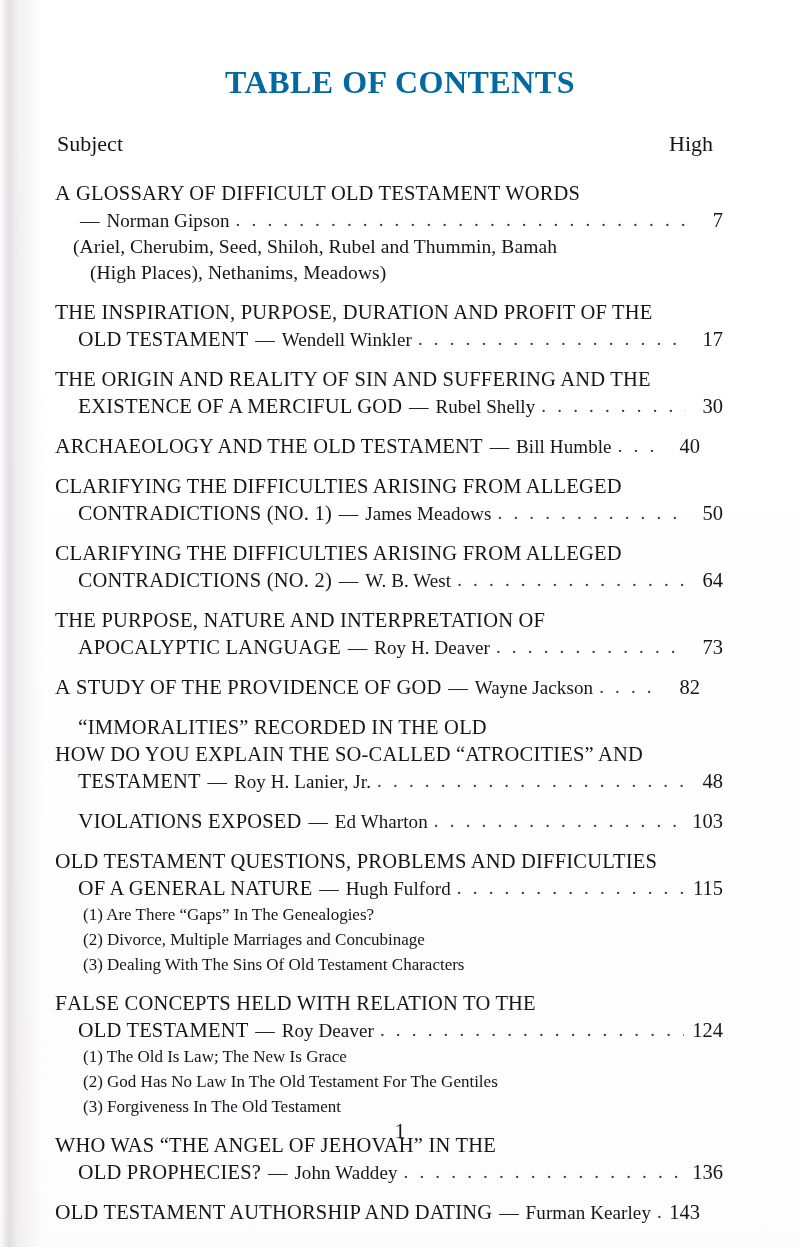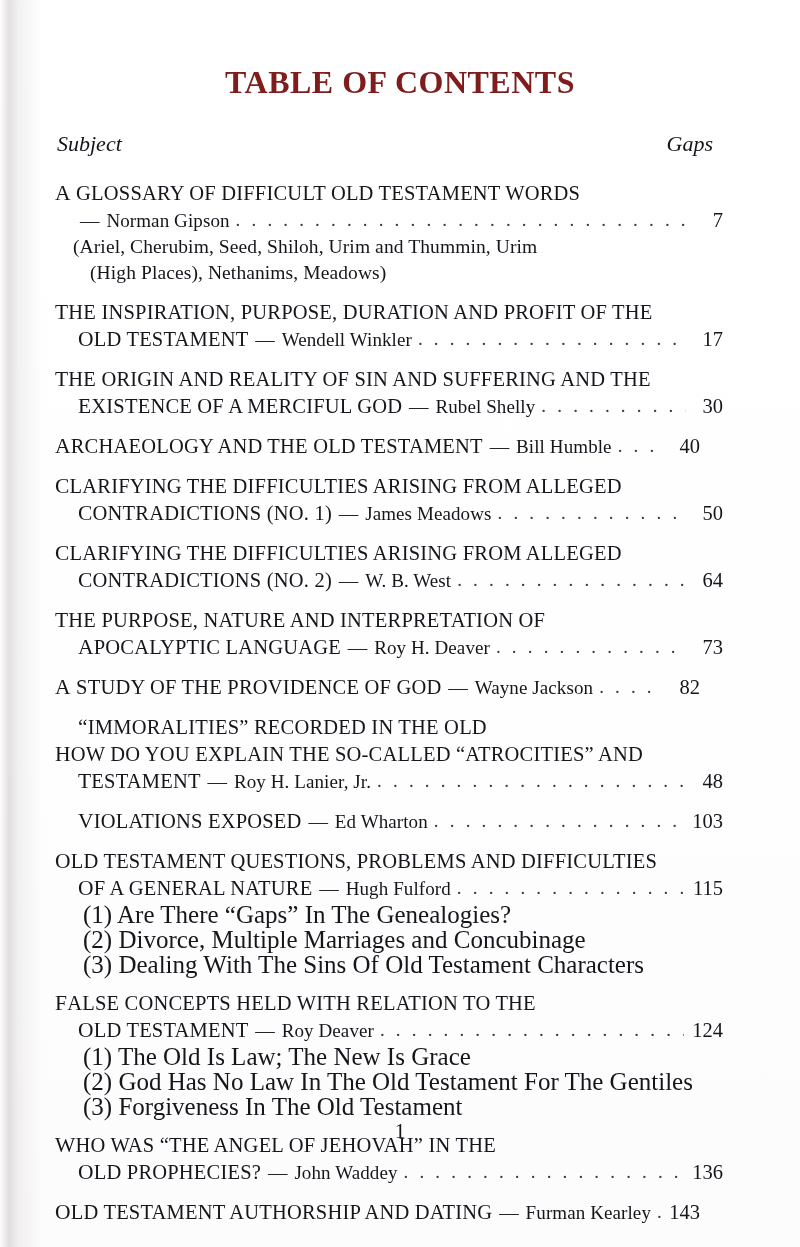--- a/index.html
+++ b/index.html
@@ -47,29 +47,28 @@
 
   .toc-title {
     position: absolute;
     top: 64px;
     left: 0;
     width: 800px;
     text-align: center;
     font-size: 32px;
     font-weight: bold;
     letter-spacing: 0.5px;
-    color: #7f1d1d;
+    color: #0369a1;
   }
 
   .col-heads {
     position: absolute;
     top: 131px;
     left: 57px;
     width: 656px;
-    font-style: italic;
     font-size: 22px;
     color: #14141a;
   }
   .col-heads .subject-head { float: left; }
   .col-heads .page-head { float: right; }
 
   .entries {
     position: absolute;
     top: 180px;
     left: 55px;
@@ -128,21 +127,21 @@
     font-size: 19.5px;
     line-height: 26px;
     letter-spacing: 0.1px;
     white-space: nowrap;
     color: #15151b;
   }
   .note.n1 { padding-left: 18px; }
   .note.n2 { padding-left: 35px; }
 
   .subitem {
-    font-size: 25px;
+    font-size: 17px;
     line-height: 25px;
     padding-left: 28px;
     white-space: nowrap;
     color: #15151b;
   }
 
   .folio {
     position: absolute;
     top: 1119px;
     left: 0;
@@ -156,35 +155,35 @@
 <body>
 
 <div class="page-tint"></div>
 
 <div class="page">
 
   <div class="toc-title">TABLE OF CONTENTS</div>
 
   <div class="col-heads">
     <span class="subject-head">Subject</span>
-    <span class="page-head">Gaps</span>
+    <span class="page-head">High</span>
     <div style="clear:both"></div>
   </div>
 
   <div class="entries" id="entries">
       <div class="entry">
         <div class="line"><span class="ttl"><span class="cap">A</span><span class="rest"> GLOSSARY OF DIFFICULT OLD TESTAMENT WORDS</span></span></div>
         <div class="line indent">
           <div class="leader-row">
             <span class="txt"><span class="dash">— </span><span class="author">Norman Gipson</span></span>
             <span class="dots">. . . . . . . . . . . . . . . . . . . . . . . . . . . . . . . . . . . . . . . . . . . . . . . . . . . . . . . . . . . . . . . . . . . . . . . . . . . . . . . . . . . . . . . . . .</span>
             <span class="pg">7</span>
           </div>
         </div>
-        <div class="note n1">(Ariel, Cherubim, Seed, Shiloh, Urim and Thummin, Urim</div>
+        <div class="note n1">(Ariel, Cherubim, Seed, Shiloh, Rubel and Thummin, Bamah</div>
         <div class="note n2">(High Places), Nethanims, Meadows)</div>
       </div>
       <div class="entry">
         <div class="line"><span class="ttl"><span class="cap">T</span><span class="rest">HE INSPIRATION, PURPOSE, DURATION AND PROFIT OF THE</span></span></div>
         <div class="line indent">
           <div class="leader-row">
             <span class="txt"><span class="ttl"><span class="cap">O</span><span class="rest">LD TESTAMENT</span></span><span class="dash"> — </span><span class="author">Wendell Winkler</span></span>
             <span class="dots">. . . . . . . . . . . . . . . . . . . . . . . . . . . . . . . . . . . . . . . . . . . . . . . . . . . . . . . . . . . . . . . . . . . . . . . . . . . . . . . . . . . . . . . . . .</span>
             <span class="pg">17</span>
           </div>

